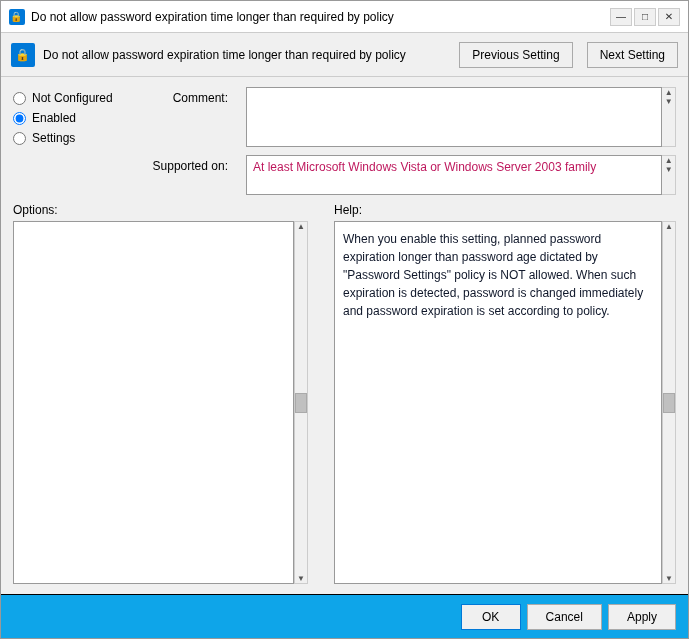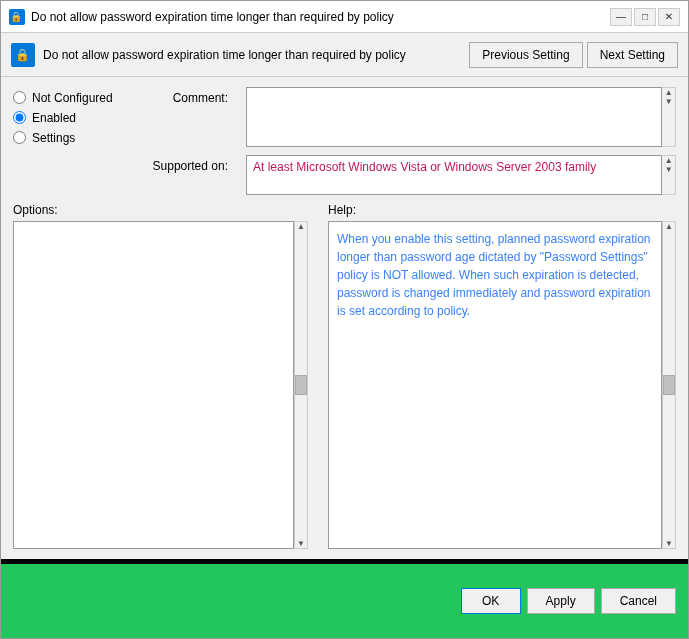--- a/index.html
+++ b/index.html
@@ -86,42 +86,42 @@
       color: white;
       font-size: 12px;
     }
     .header-title {
       flex: 1;
       font-size: 12px;
       color: #000;
     }
     .header-buttons {
       display: flex;
-      gap: 4px;
+      gap: 14px;
     }
     .nav-btn {
       padding: 4px 12px;
       border: 1px solid #aaa;
       background: #f0f0f0;
       cursor: pointer;
       font-size: 12px;
       color: #000;
       min-height: 26px;
     }
     .content {
       flex: 1;
       padding: 10px 12px;
       display: flex;
       flex-direction: column;
       gap: 8px;
       overflow: hidden;
     }
     .radio-label {
       display: flex;
-      align-items: flex-start;
+      align-items: flex-end;
       gap: 6px;
       cursor: pointer;
       font-size: 12px;
     }
     .radio-label input[type="radio"] {
       cursor: pointer;
     }
     .top-section {
       display: flex;
       gap: 10px;
@@ -180,21 +180,21 @@
       color: #be185d;
       flex: 1;
     }
     .scroll-arrow {
       font-size: 8px;
       color: #555;
       cursor: pointer;
     }
     .options-help-section {
       display: flex;
-      gap: 20px;
+      gap: 26px;
       flex: 1;
       overflow: hidden;
     }
     .options-label, .help-label {
       font-size: 12px;
       font-weight: normal;
       margin-bottom: 4px;
       color: #000;
     }
     .options-column {
@@ -216,35 +216,35 @@
       min-height: 0;
     }
     .help-box {
       flex: 1;
       border: 1px solid #999;
       background: white;
       padding: 8px;
       overflow-y: auto;
       font-size: 12px;
       line-height: 1.5;
-      color: #3b82f6;
+      color: #0f172a;
       position: relative;
       min-height: 0;
     }
     .help-text p {
       margin-bottom: 10px;
     }
     .footer {
       display: flex;
       justify-content: flex-end;
       align-items: center;
-      padding: 24px 12px;
+      padding: 8px 12px;
       gap: 6px;
-      border-top: 5px solid #000000;
-      background: #22c55e;
+      border-top: 1px solid #000000;
+      background: #0ea5e9;
       min-height: 44px;
     }
     .footer-btn {
       padding: 5px 18px;
       border: 1px solid #aaa;
       background: #f0f0f0;
       cursor: pointer;
       font-size: 12px;
       color: #000;
       min-height: 26px;
@@ -372,16 +372,16 @@
             <div class="scrollbar-thumb"></div>
             <span class="scroll-arrow">▼</span>
           </div>
         </div>
       </div>
     </div>
   </div>
 
   <div class="footer">
     <button class="footer-btn primary">OK</button>
+    <button class="footer-btn">Cancel</button>
     <button class="footer-btn">Apply</button>
-    <button class="footer-btn">Cancel</button>
   </div>
 </div>
 
 </body></html>

